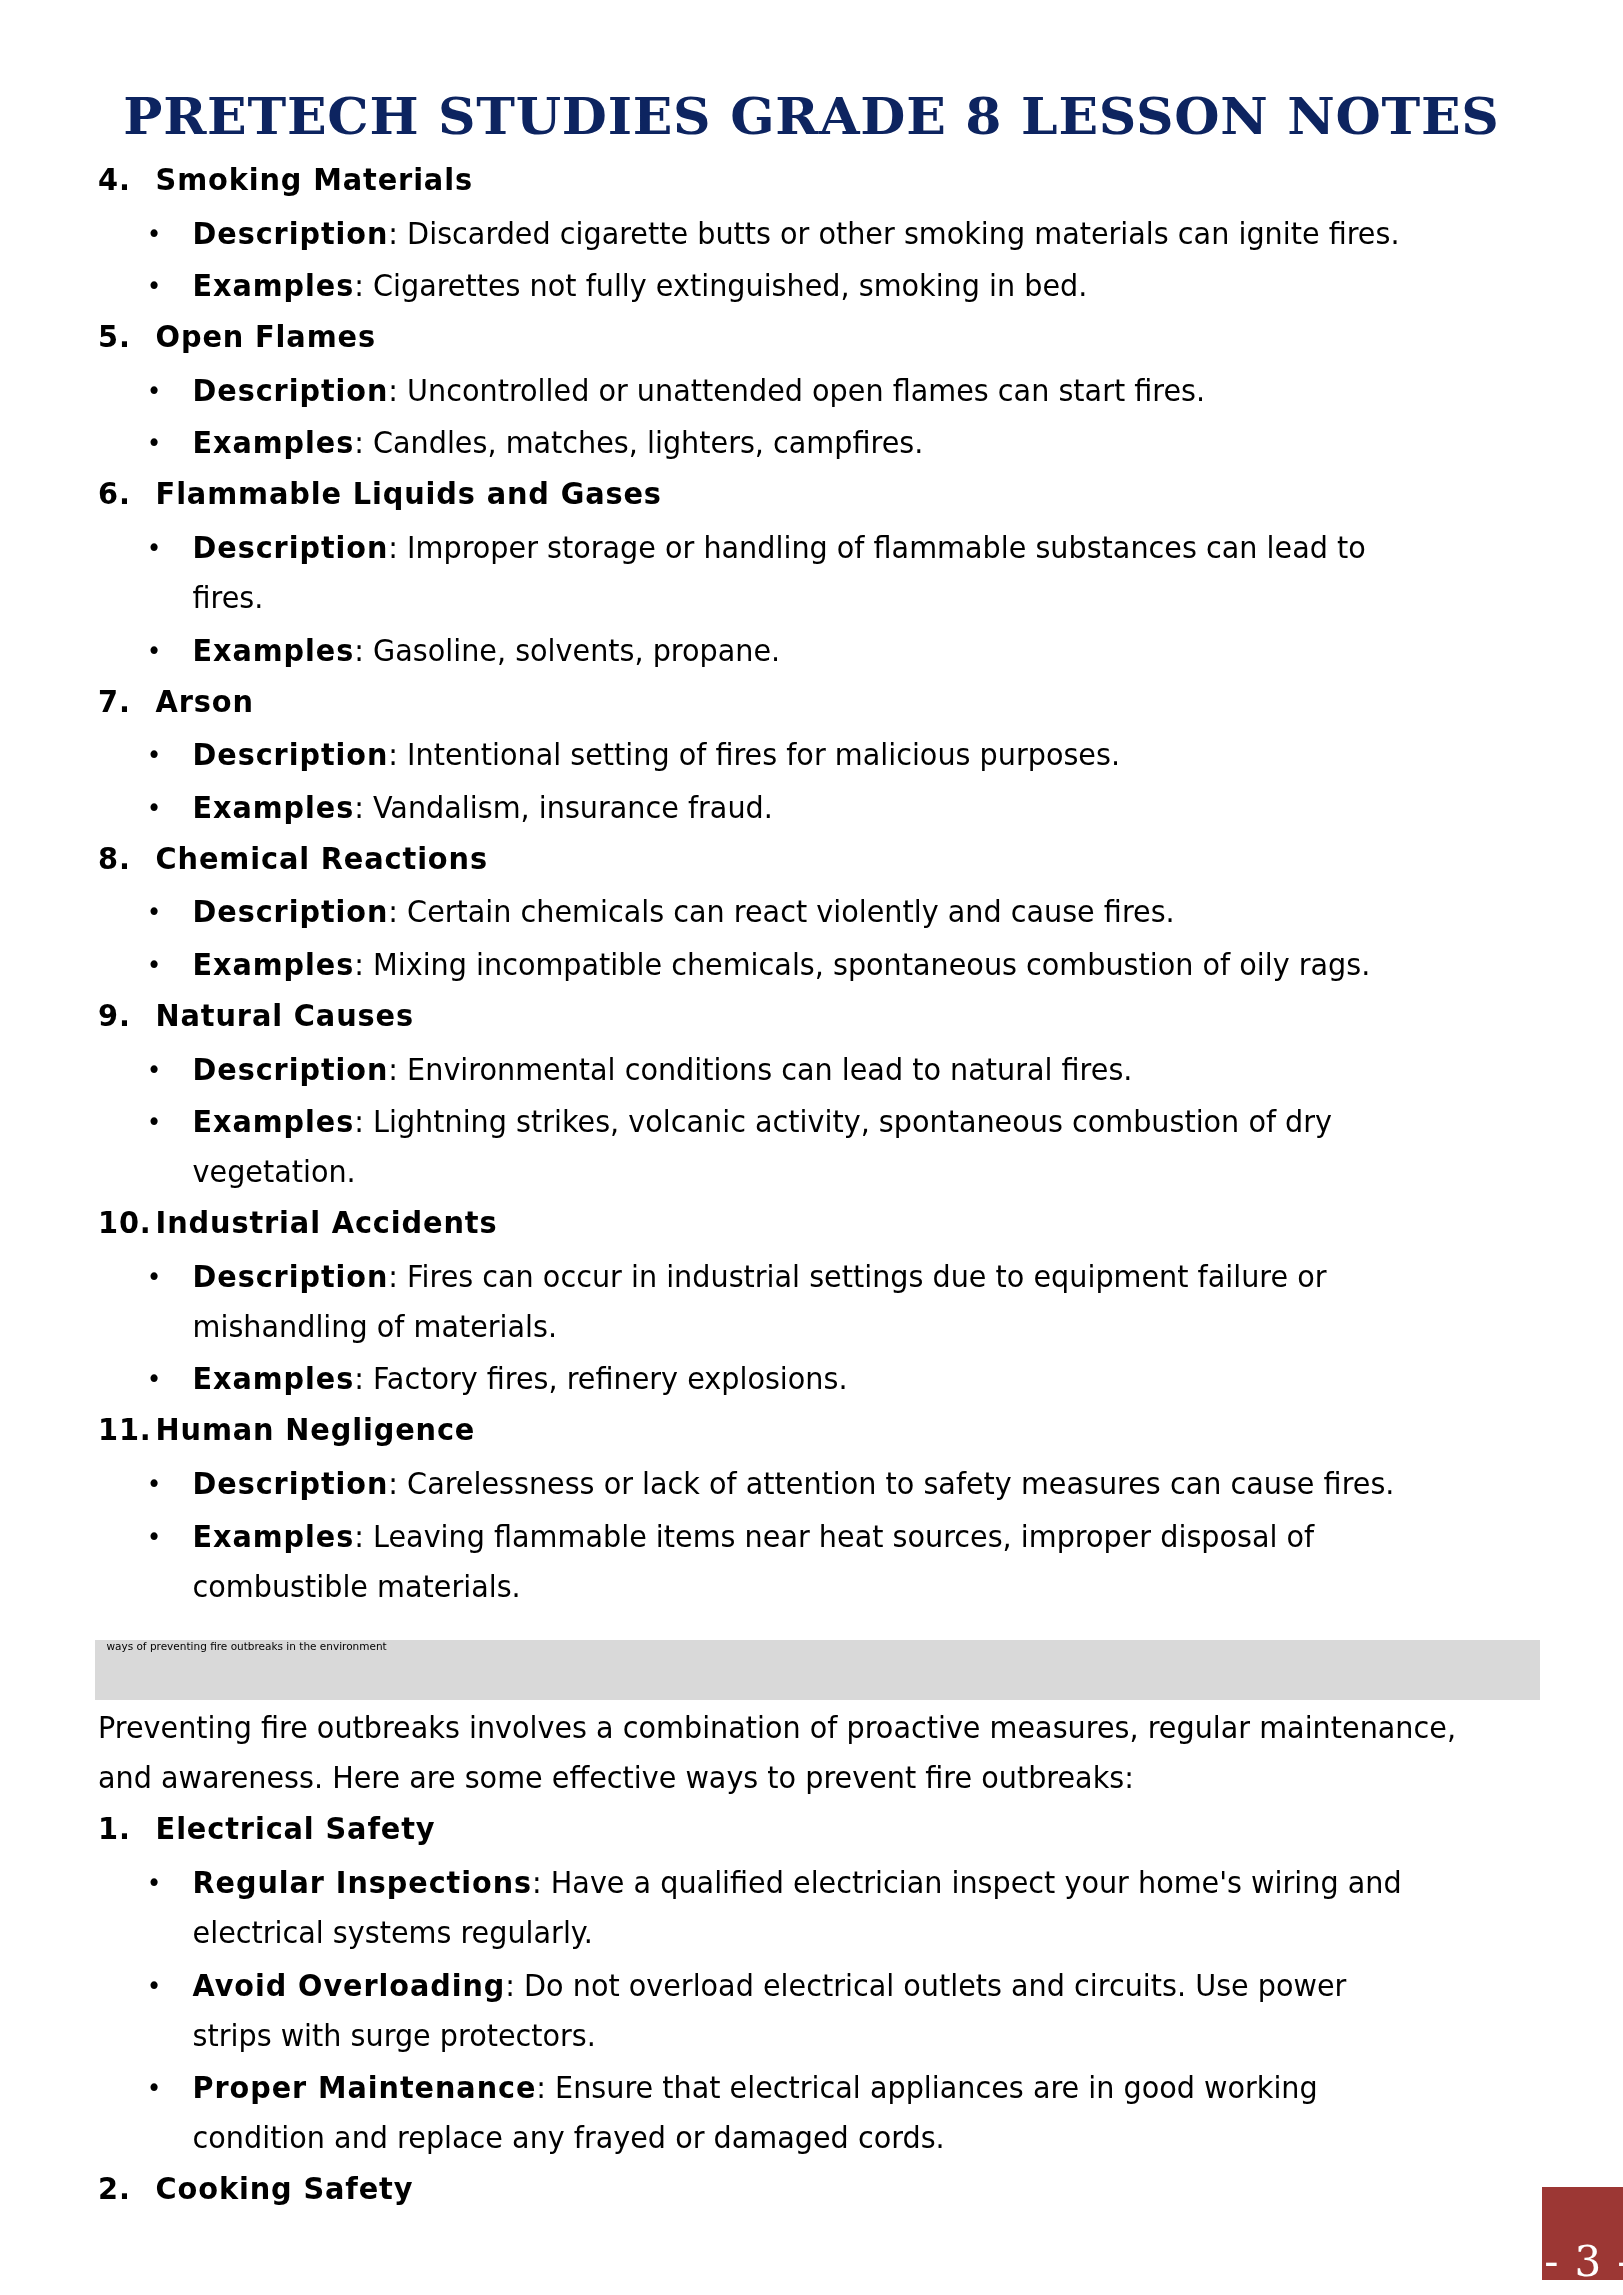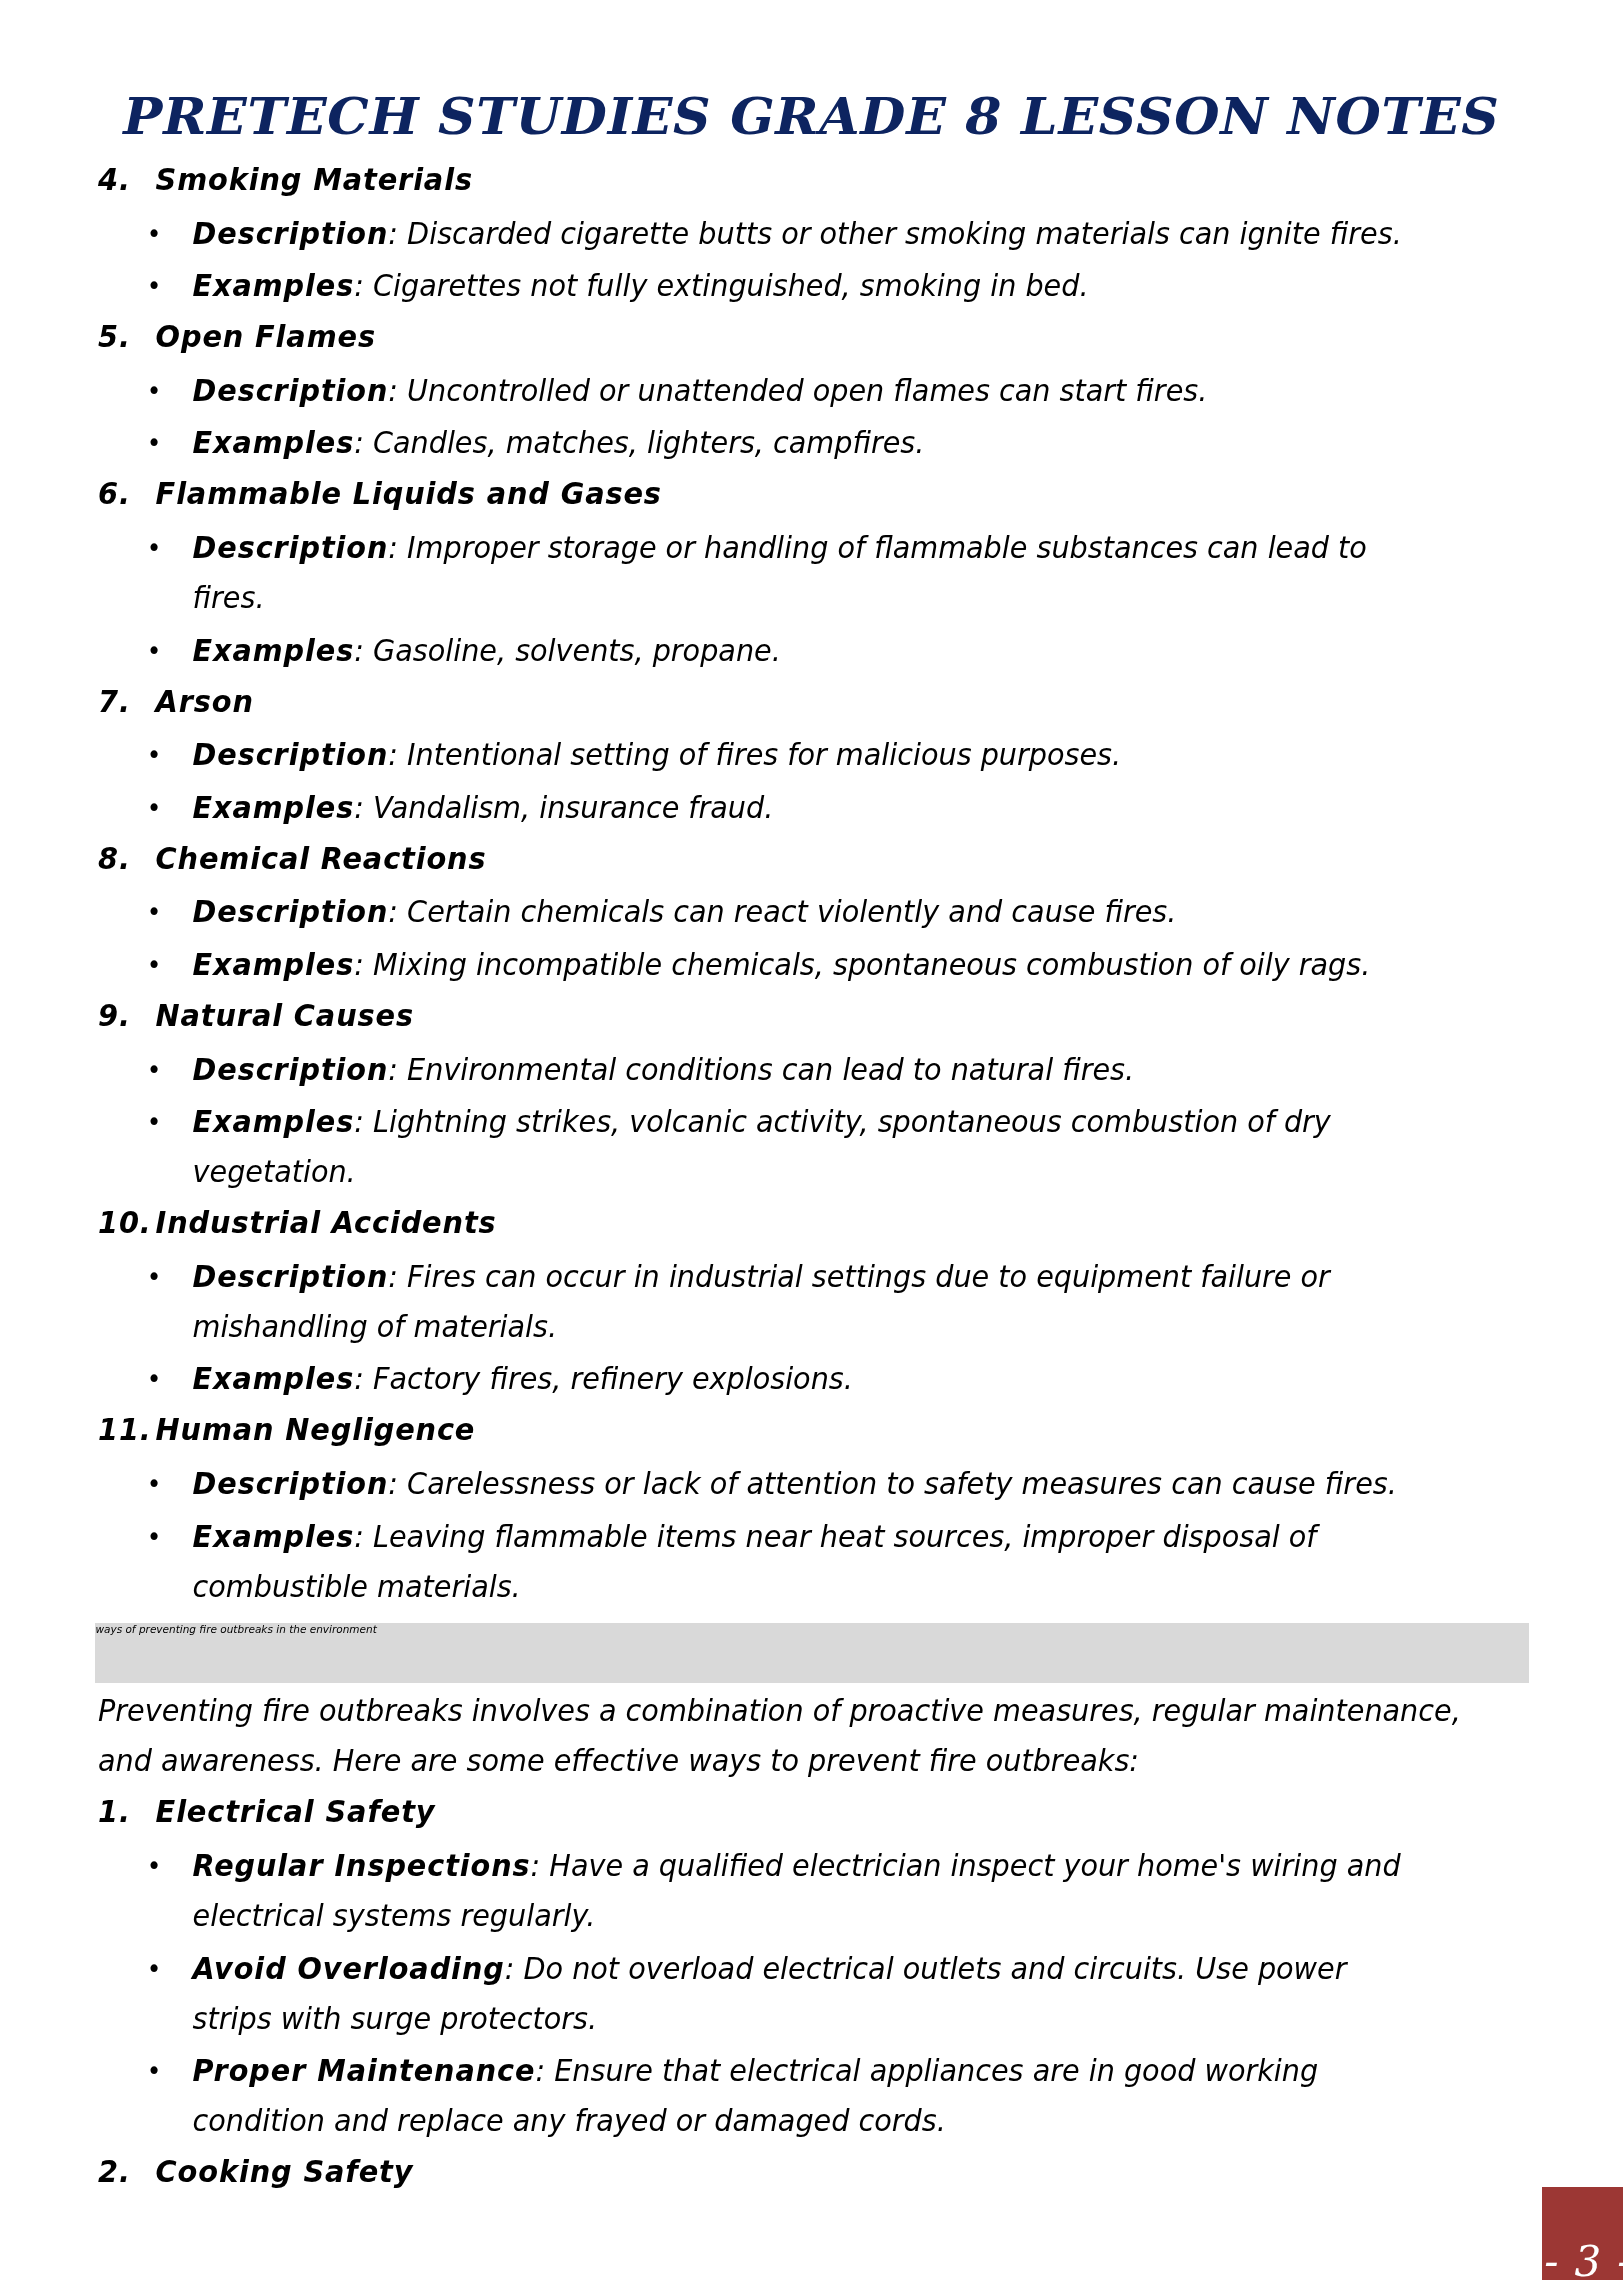--- a/index.html
+++ b/index.html
@@ -8,21 +8,20 @@
     padding: 0;
     background: #ffffff;
   }
   .page {
     position: relative;
     width: 1623px;
     height: 2295px;
     background: #ffffff;
     overflow: hidden;
     font-family: "DejaVu Sans", sans-serif;
-    font-style: italic;
   }
 
   
   .doc-title {
     position: absolute;
     top: 86px;
     left: 0;
     width: 1623px;
     text-align: center;
     font-family: "DejaVu Serif", serif;
@@ -249,21 +248,21 @@
         <span class="num-label">Human Negligence</span>
       </div>
       <div class="bullet-row">
         <span class="dot">•</span>
         <span class="btext"><span class="lbl">Description</span><span>: Carelessness or lack of attention to safety measures can cause fires.</span></span>
       </div>
       <div class="bullet-row">
         <span class="dot">•</span>
         <span class="btext"><span class="lbl">Examples</span><span>: Leaving flammable items near heat sources, improper disposal of combustible materials.</span></span>
       </div>
-      <div style="position: relative; height: 60px; margin-top: 11px; margin-left: -2.6px; width: 1434px; background: rgb(217, 217, 217);">
+      <div style="position: relative; height: 60px; margin-top: 28px; margin-left: -2.6px; width: 1434px; background: rgb(217, 217, 217); padding-left: 11px;">
         <div class="sb-text">ways of preventing fire outbreaks in the environment</div>
       </div>
       <div class="para" style="margin-top: 3.9px;">Preventing fire outbreaks involves a combination of proactive measures, regular maintenance, and awareness. Here are some effective ways to prevent fire outbreaks:</div>
       <div class="num-item">
         <span class="num">1.</span>
         <span class="num-label">Electrical Safety</span>
       </div>
       <div class="bullet-row">
         <span class="dot">•</span>
         <span class="btext"><span class="lbl">Regular Inspections</span><span>: Have a qualified electrician inspect your home's wiring and electrical systems regularly.</span></span>

